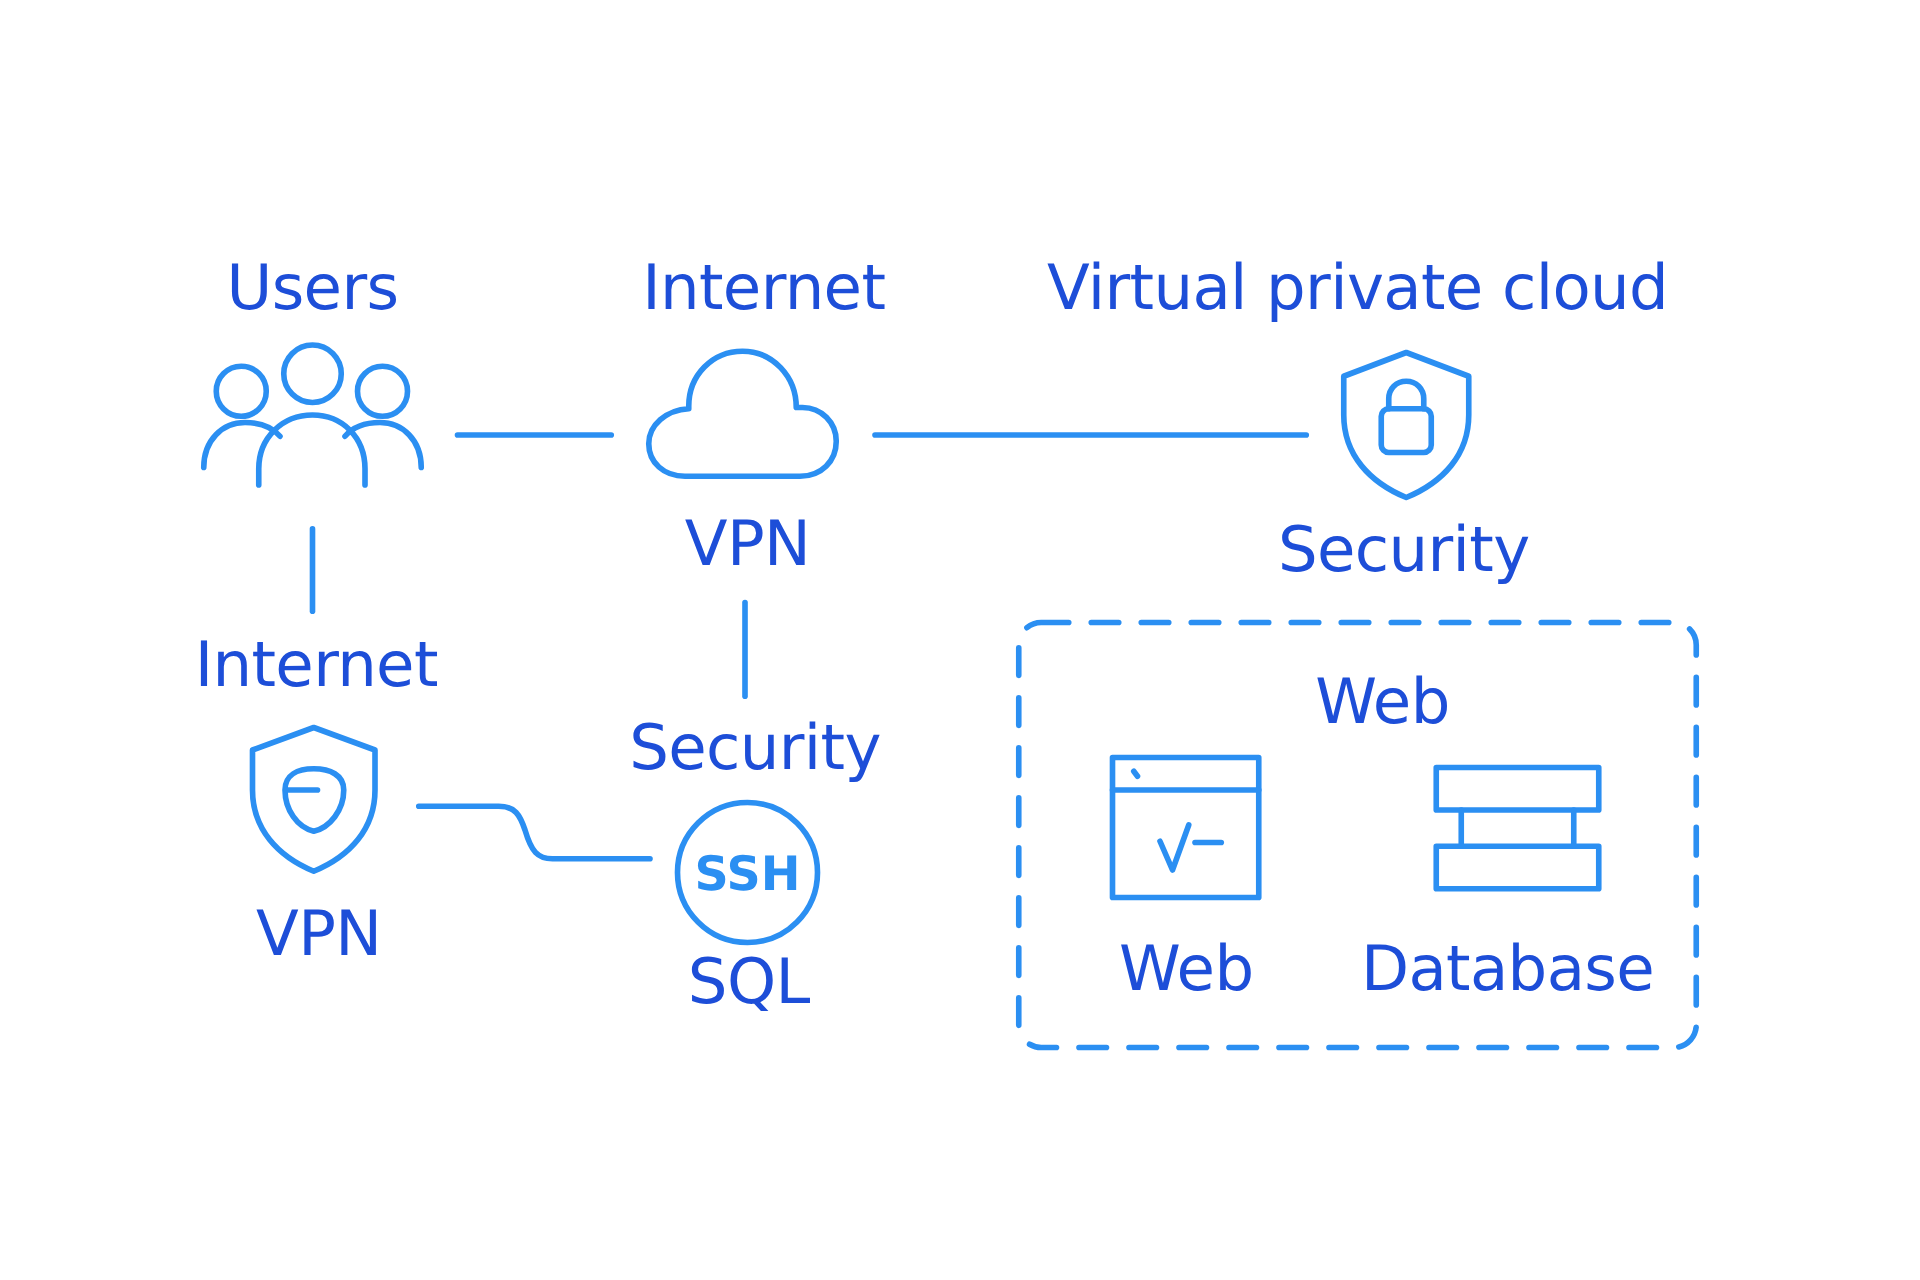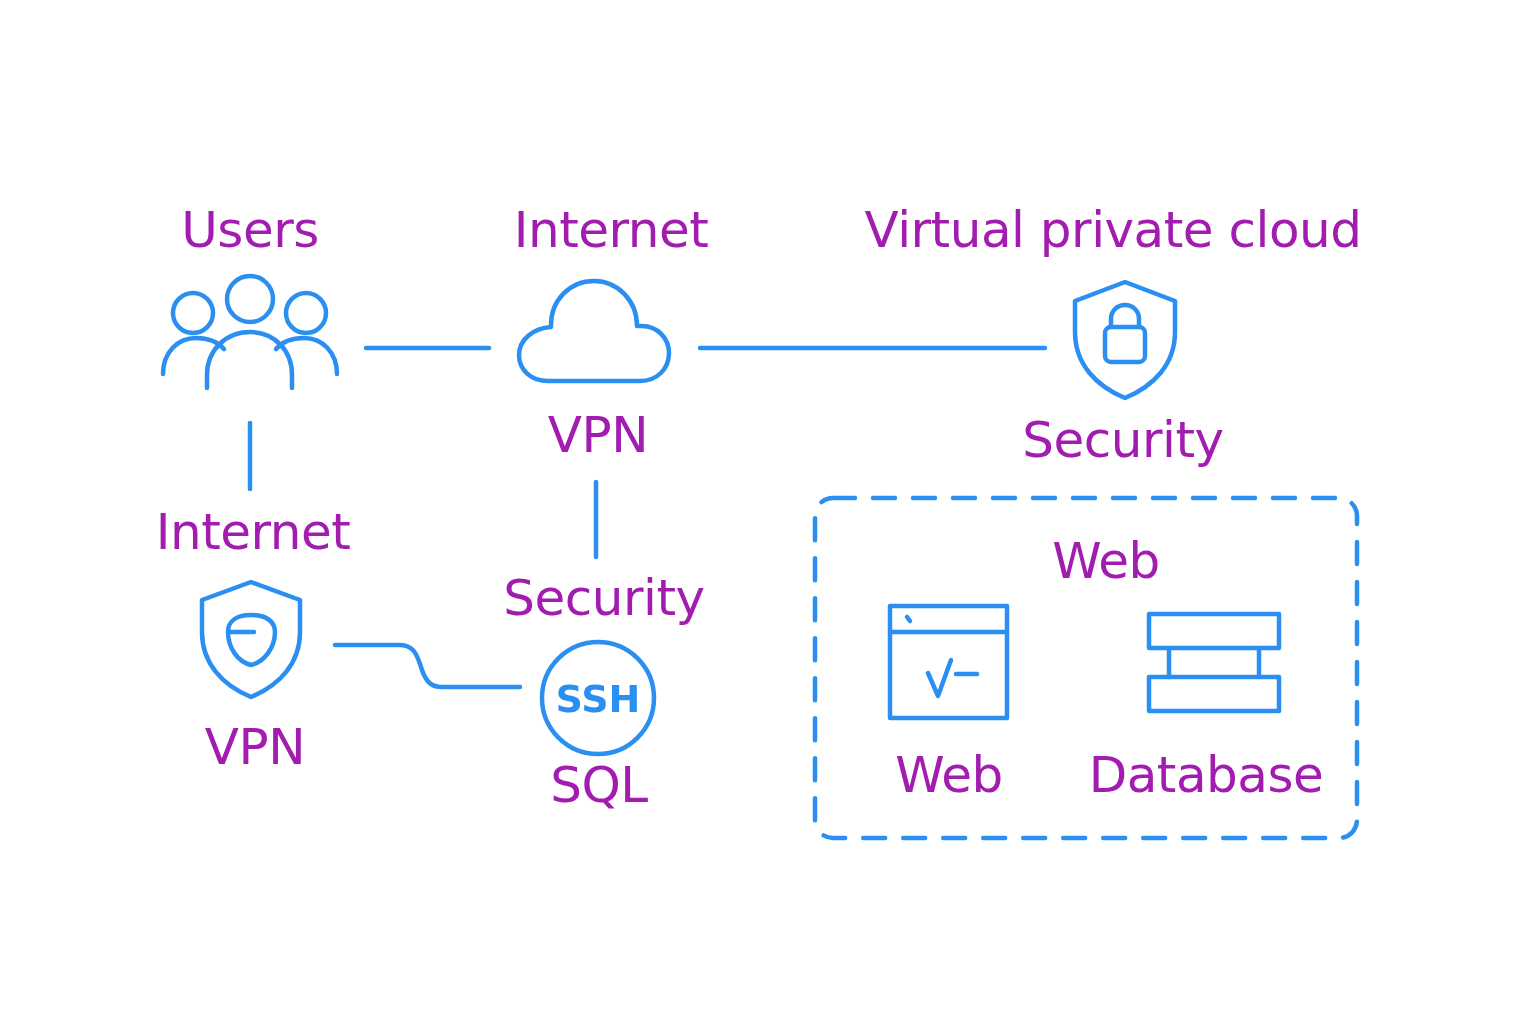--- a/index.html
+++ b/index.html
@@ -15,21 +15,21 @@
       font-family: "Liberation Sans", "DejaVu Sans", sans-serif;
     }
     .canvas {
       position: absolute;
       left: 0; top: 0;
       width: 1536px;
       height: 1024px;
     }
     .label {
       position: absolute;
-      color: #a21caf;
+      color: #1d4ed8;
       font-family: "DejaVu Sans", "Liberation Sans", sans-serif;
       font-size: 50px;
       line-height: 1;
       white-space: nowrap;
       transform: translateX(-50%);
       letter-spacing: -0.5px;
     }
     svg.diagram {
       position: absolute;
       left: 0; top: 0;
@@ -106,21 +106,21 @@
     <g>
       <rect class="stroke" x="1149" y="614" width="130" height="34"></rect>
       <line class="stroke" x1="1169" y1="648" x2="1169" y2="677"></line>
       <line class="stroke" x1="1259" y1="648" x2="1259" y2="677"></line>
       <rect class="stroke" x="1149" y="677" width="130" height="34"></rect>
     </g>
   </svg>
 
   <div class="label" style="left:250px; top:205px;">Users</div>
   <div class="label" style="left:611px; top:205px;">Internet</div>
-  <div class="label" style="left:1113px; top:205px;">Virtual private cloud</div>
+  <div class="label" style="left:1086px; top:205px;">Virtual private cloud</div>
 
   <div class="label" style="left:598px; top:410px;">VPN</div>
   <div class="label" style="left:1123px; top:415px;">Security</div>
 
   <div class="label" style="left:253px; top:507px;">Internet</div>
   <div class="label" style="left:604px; top:573px;">Security</div>
 
   <div class="label" style="left:255px; top:722px;">VPN</div>
   <div class="label" style="left:599px; top:760px;">SQL</div>
 

